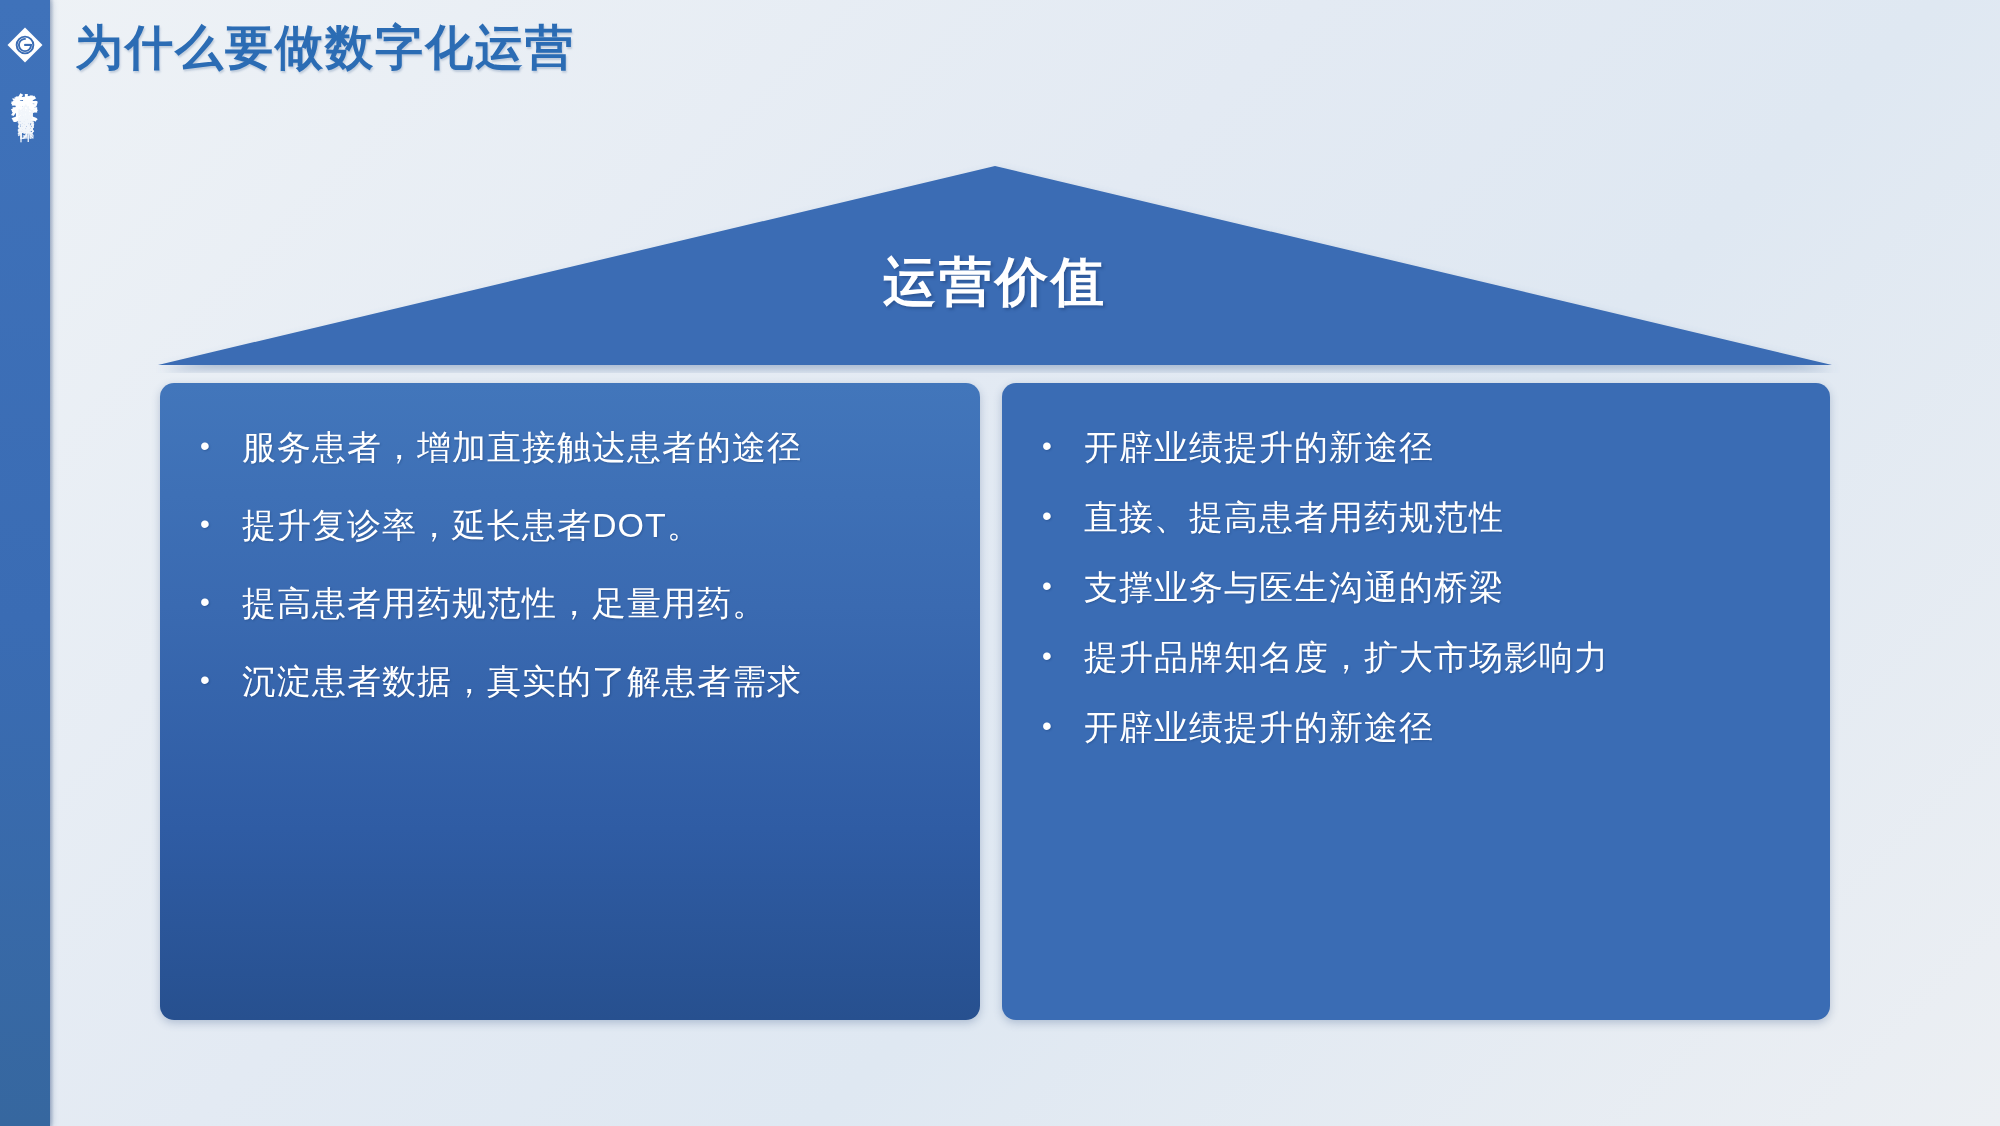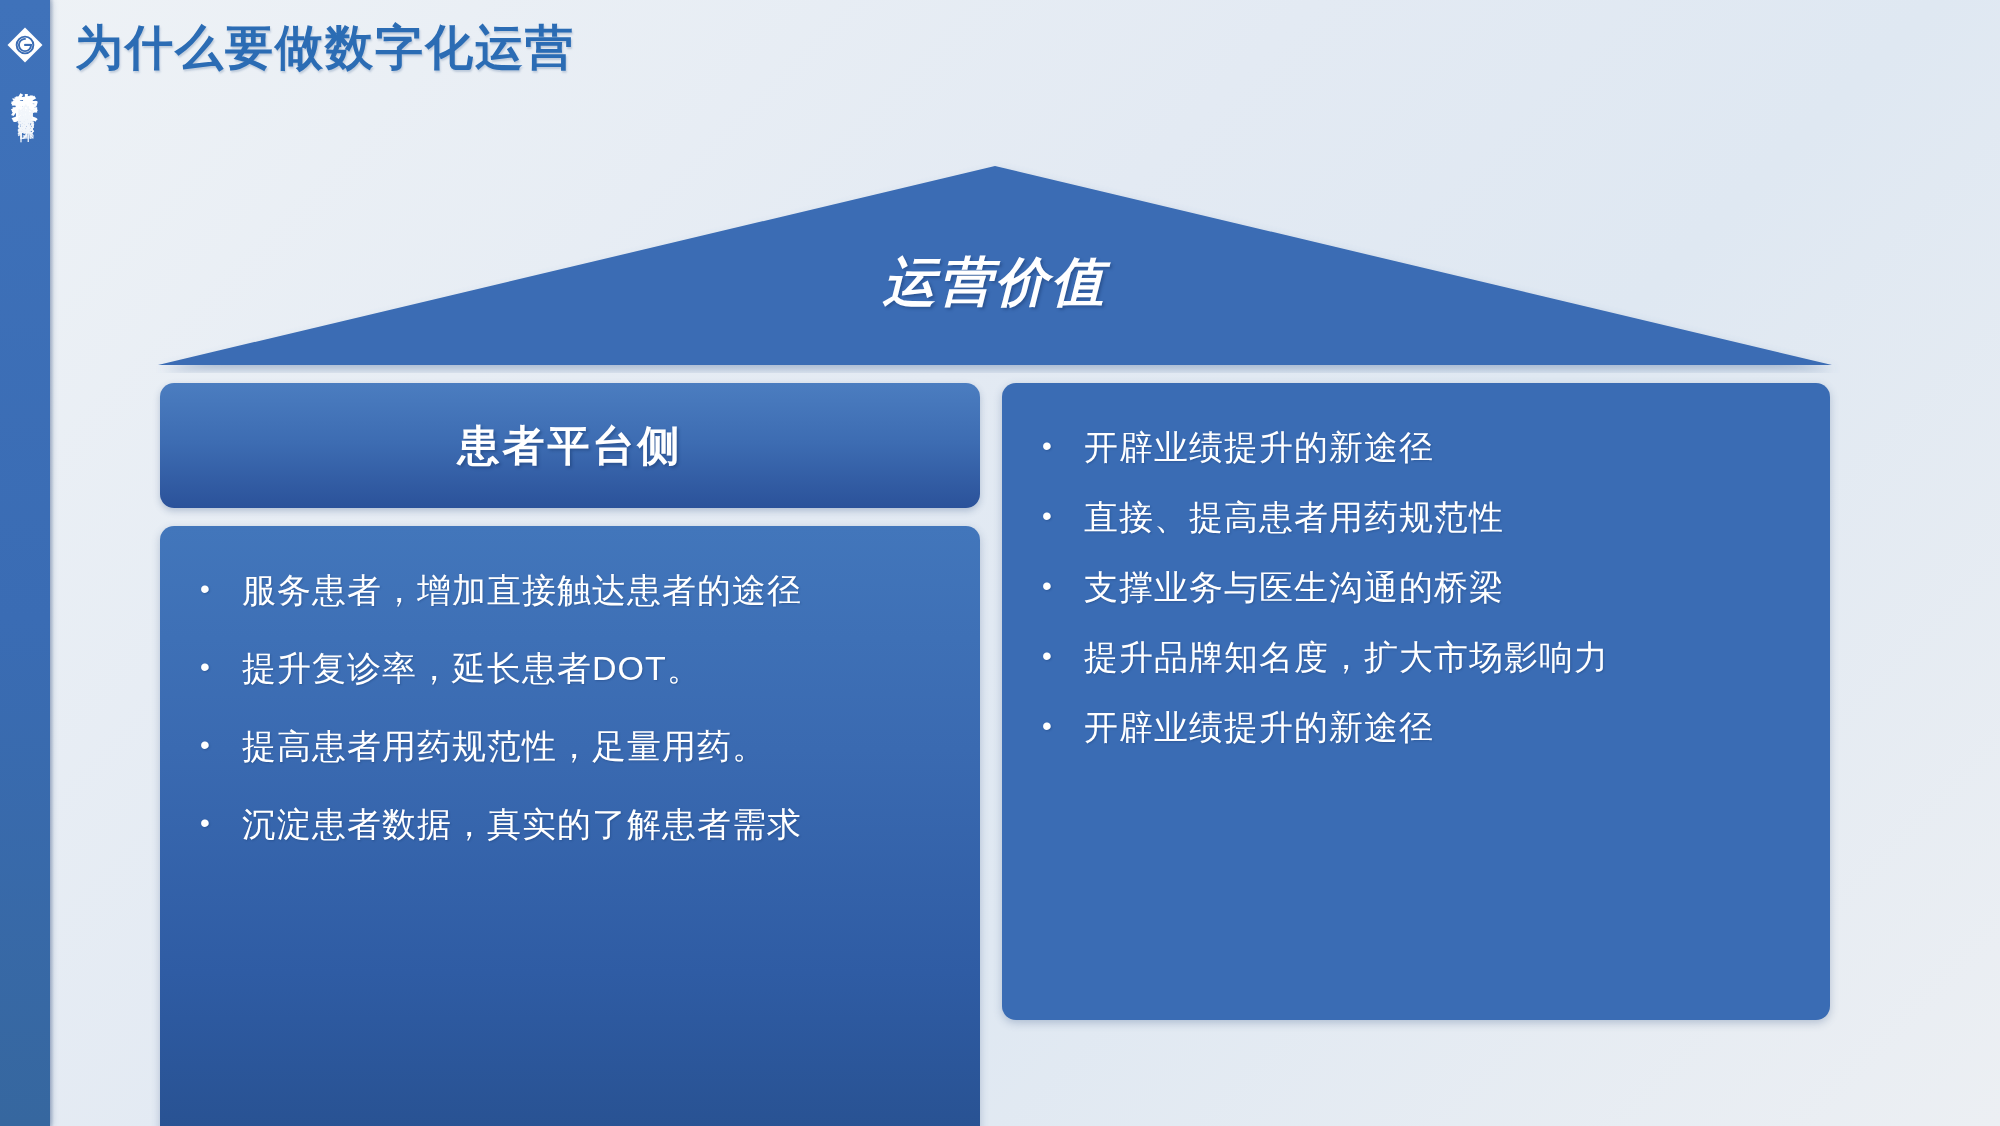--- a/index.html
+++ b/index.html
@@ -107,21 +107,20 @@
     padding-bottom: 54px;
     box-sizing: border-box;
     pointer-events: none;
   }
   .roof-label span {
     color: #ffffff;
     font-size: 53px;
     font-weight: bold;
     letter-spacing: 3px;
     text-shadow: 2px 2px 3px rgba(20,50,100,0.40);
-    font-style: italic;
   }
 
   
   .columns {
     position: absolute;
     left: 160px;
     top: 383px;
     width: 1670px;
     display: flex;
     gap: 22px;
@@ -222,23 +221,20 @@
       <polygon points="845,8 1682,207 8,207" fill="#3a6cb4" filter="url(#roofshadow)"></polygon>
     </svg>
     <div class="roof-label">
       <span>运营价值</span>
     </div>
   </div>
 
   <div class="columns">
 
     <div class="column left">
-      <div class="col-header left">
-        <span>患者平台侧</span>
-      </div>
       <div class="col-body left">
         <ul class="bullets left-list">
           <li>
             <span class="bul-dot">•</span>
             <span class="bul-text">服务患者，增加直接触达患者的途径</span>
           </li>
           <li>
             <span class="bul-dot">•</span>
             <span class="bul-text">提升复诊率，延长患者DOT。</span>
           </li>

